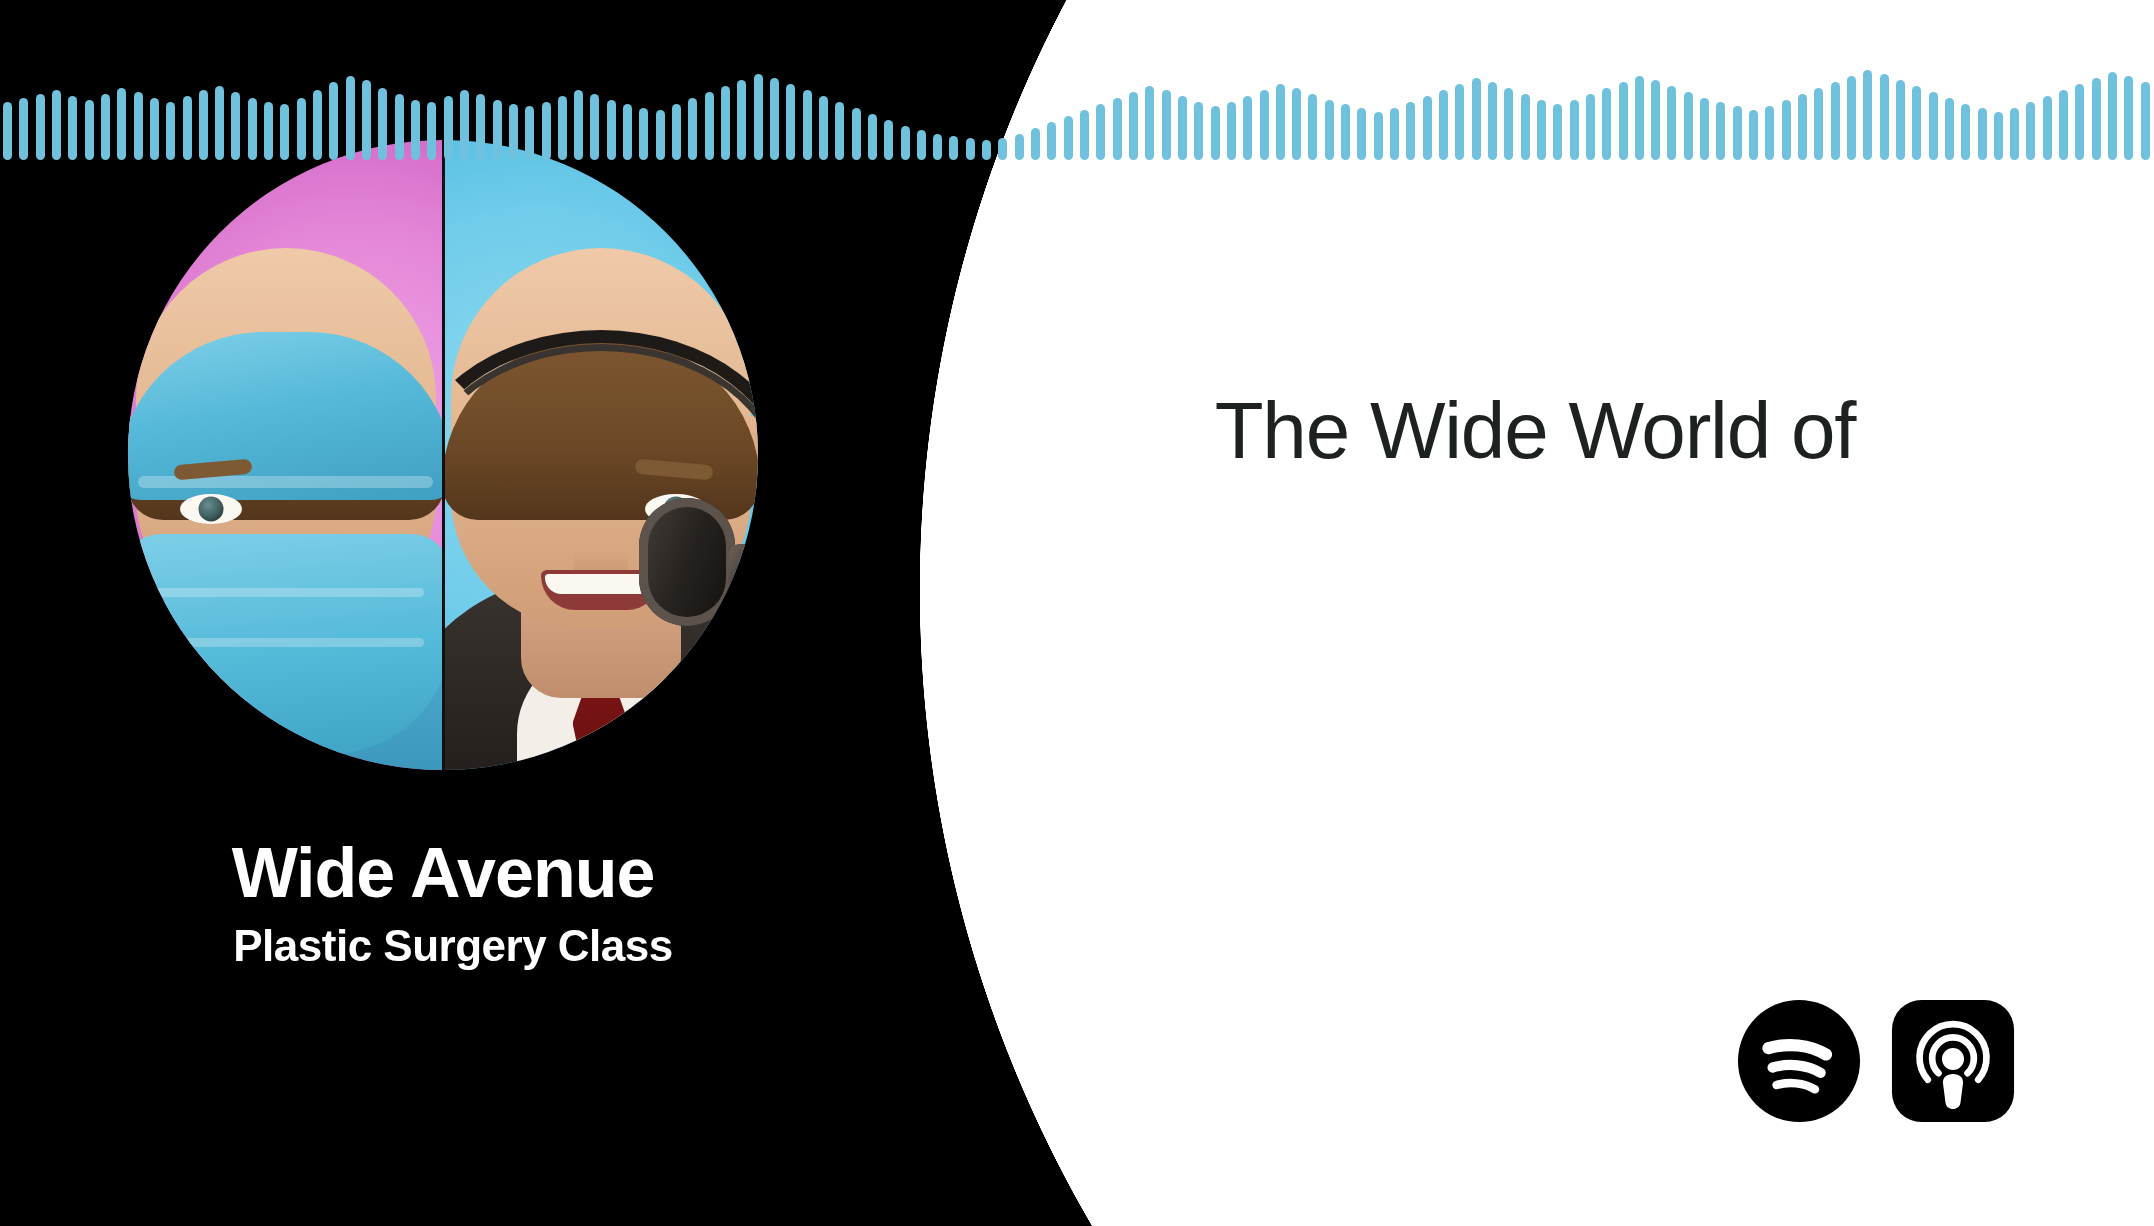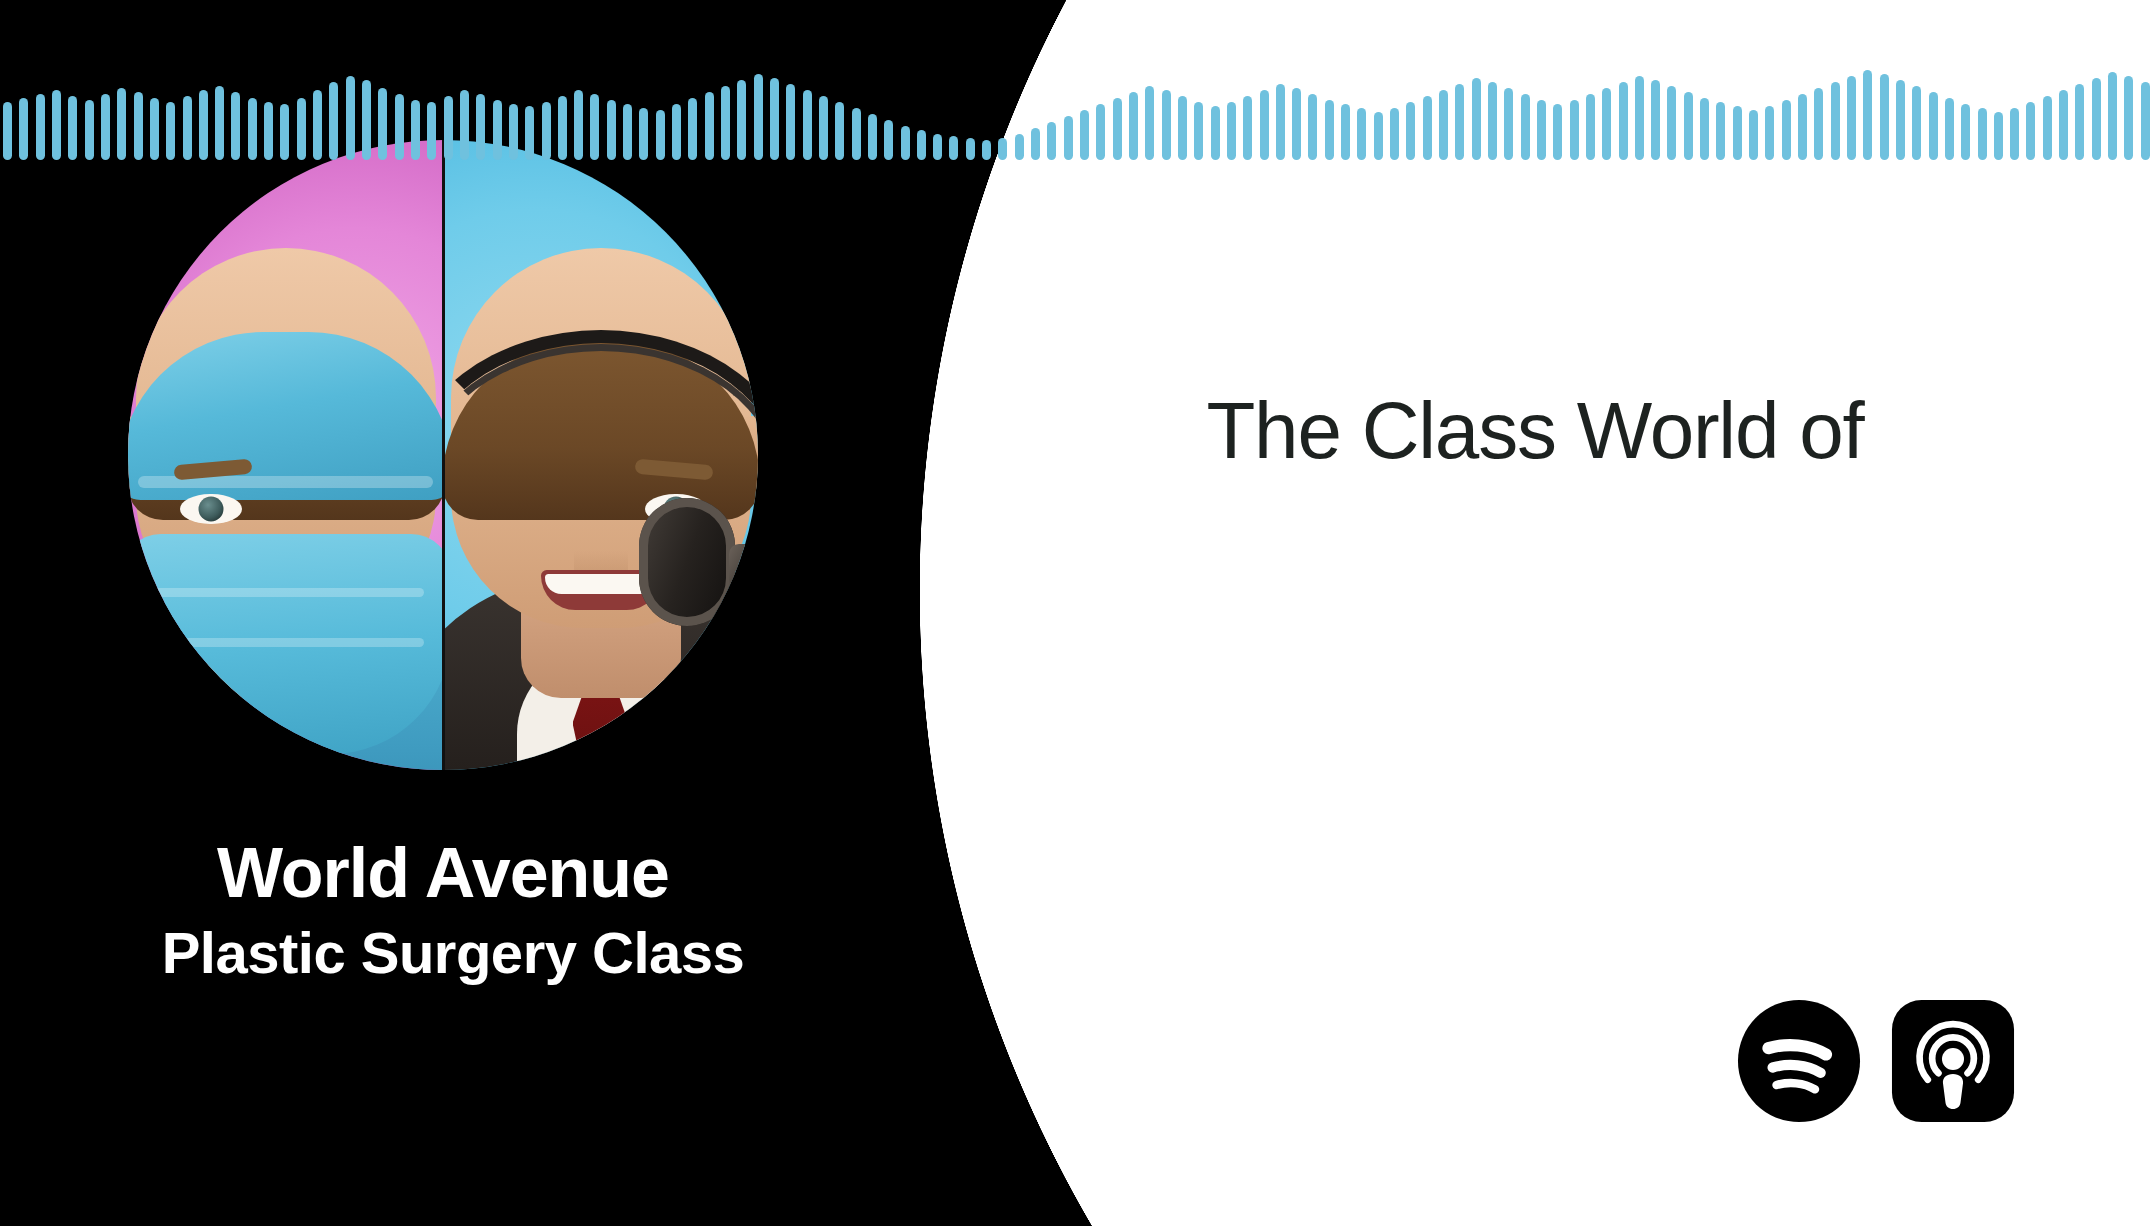--- a/index.html
+++ b/index.html
@@ -246,21 +246,21 @@
   }
   .brand-title {
     color: #ffffff;
     font-size: 70px;
     font-weight: 700;
     letter-spacing: -1px;
     line-height: 1.0;
   }
   .brand-sub {
     color: #ffffff;
-    font-size: 58px;
+    font-size: 44px;
     font-weight: 700;
     letter-spacing: -0.5px;
     line-height: 1.0;
     margin-top: 16px;
     padding-left: 20px;
   }
 
   
   .episode-title {
     position: absolute;
@@ -464,26 +464,26 @@
         <div class="hp-band"></div>
         <div class="hp-band2"></div>
         <div class="hp-cup"></div>
         <div class="hp-knob"></div>
       </div>
     </div>
     <div class="split-line"></div>
   </div>
 
   <div class="brand">
-    <div class="brand-title">World Avenue</div>
+    <div class="brand-title">Wide Avenue</div>
     <div class="brand-sub">Plastic Surgery Class</div>
   </div>
 
   <div class="episode-title">
-    <span class="ln">The Class World of</span>
+    <span class="ln">The Wide World of</span>
   </div>
 
   <div class="platforms">
     <span title="Spotify">
       <svg class="plat-icon" viewBox="0 0 64 64" aria-hidden="true">
         <circle cx="32" cy="32" r="31" fill="#000000"></circle>
         <path d="M16.5 25.5c9.6-2.9 20.8-1.9 29.2 3.2" stroke="#ffffff" stroke-width="6.2" stroke-linecap="round" fill="none"></path>
         <path d="M18.6 35.3c8-2.3 17.4-1.5 24.4 2.7" stroke="#ffffff" stroke-width="5.2" stroke-linecap="round" fill="none"></path>
         <path d="M20.6 44.2c6.4-1.8 13.9-1.2 19.5 2.2" stroke="#ffffff" stroke-width="4.3" stroke-linecap="round" fill="none"></path>
       </svg>

